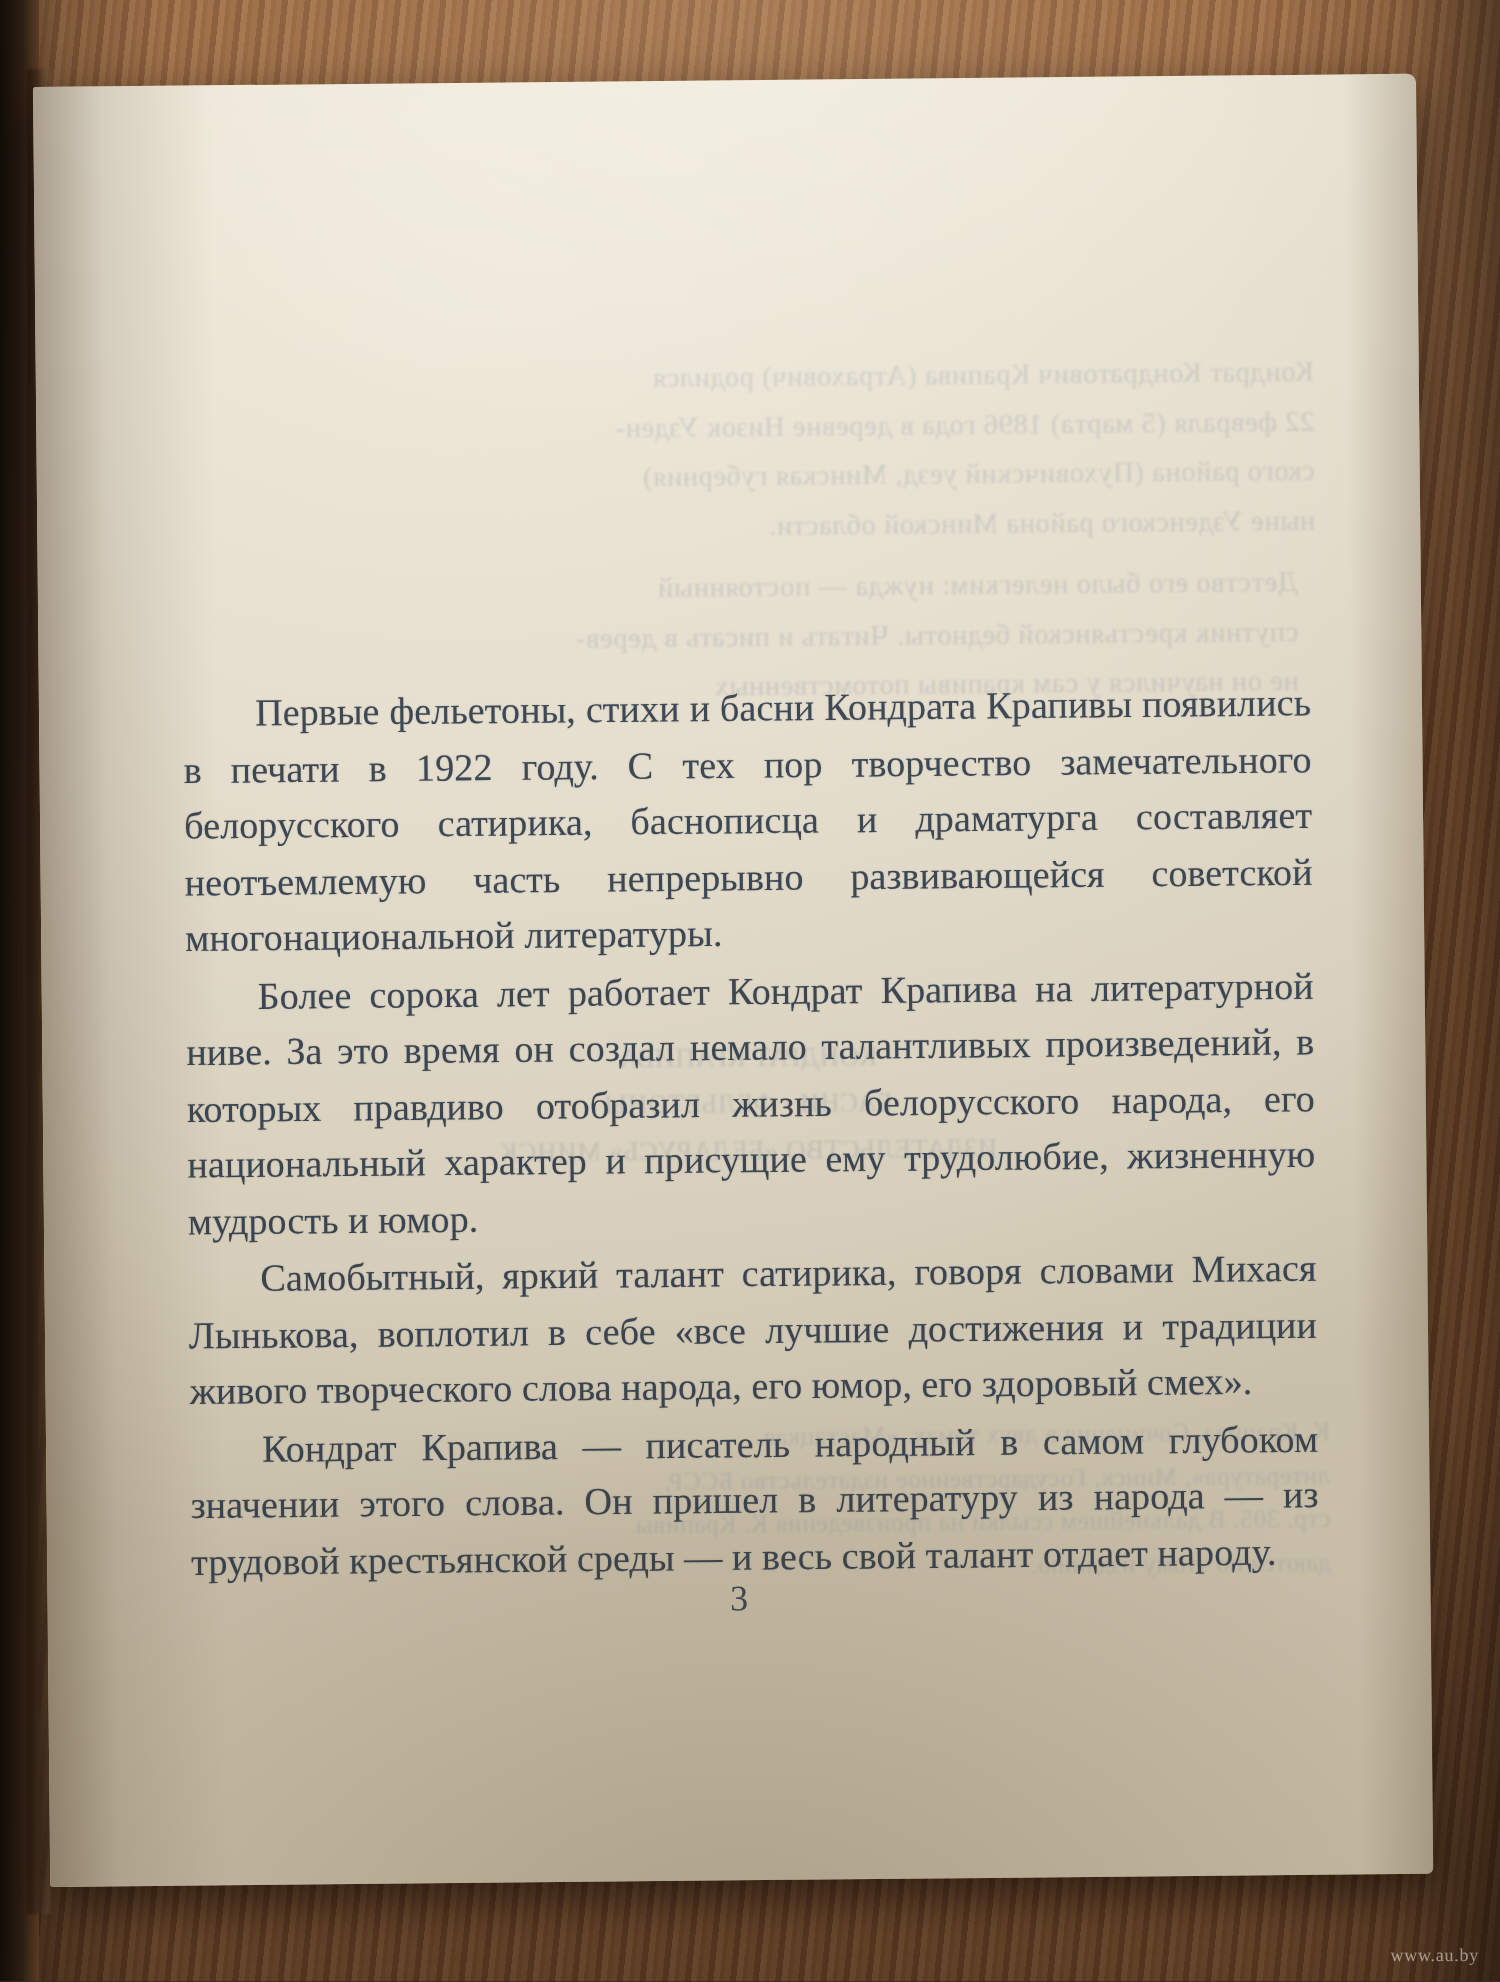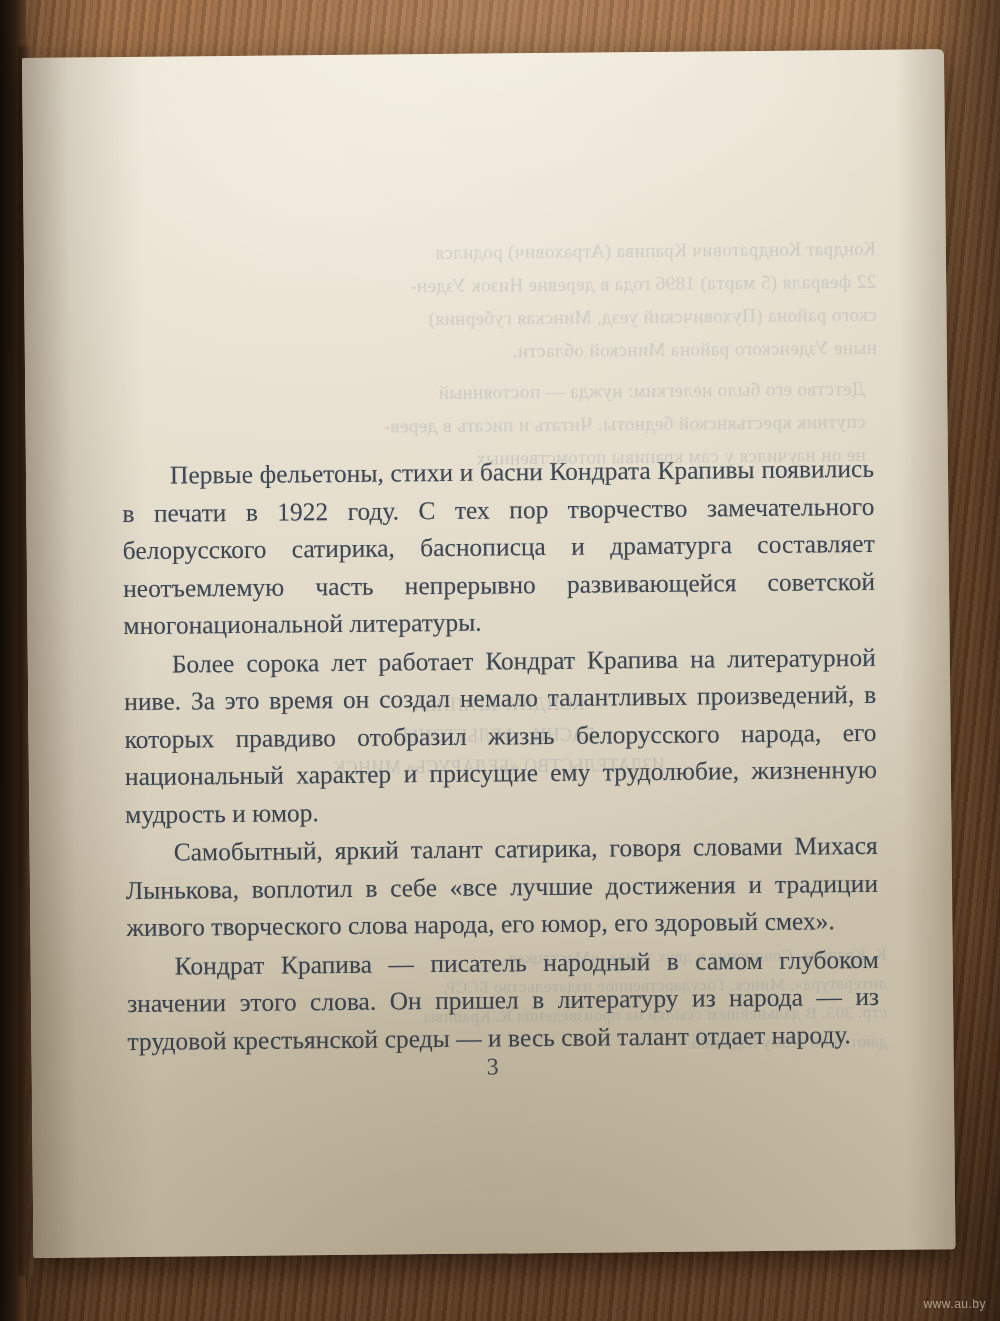--- a/index.html
+++ b/index.html
@@ -168,21 +168,21 @@
     text-align: center;
     font-size: 24px;
     color: #32404f;
     font-family: "Liberation Serif", serif;
   }
 
   .watermark {
     position: absolute;
     right: 14px;
     bottom: 10px;
-    font-family: Liberation Sans, sans-serif;
+    font-family: Liberation Serif, serif;
     font-size: 12px;
     color: rgba(245,240,230,.55);
     letter-spacing: .5px;
   }
 </style>
 </head>
 <body>
 
 <div class="photo">
   <div class="wood-shade"></div>

